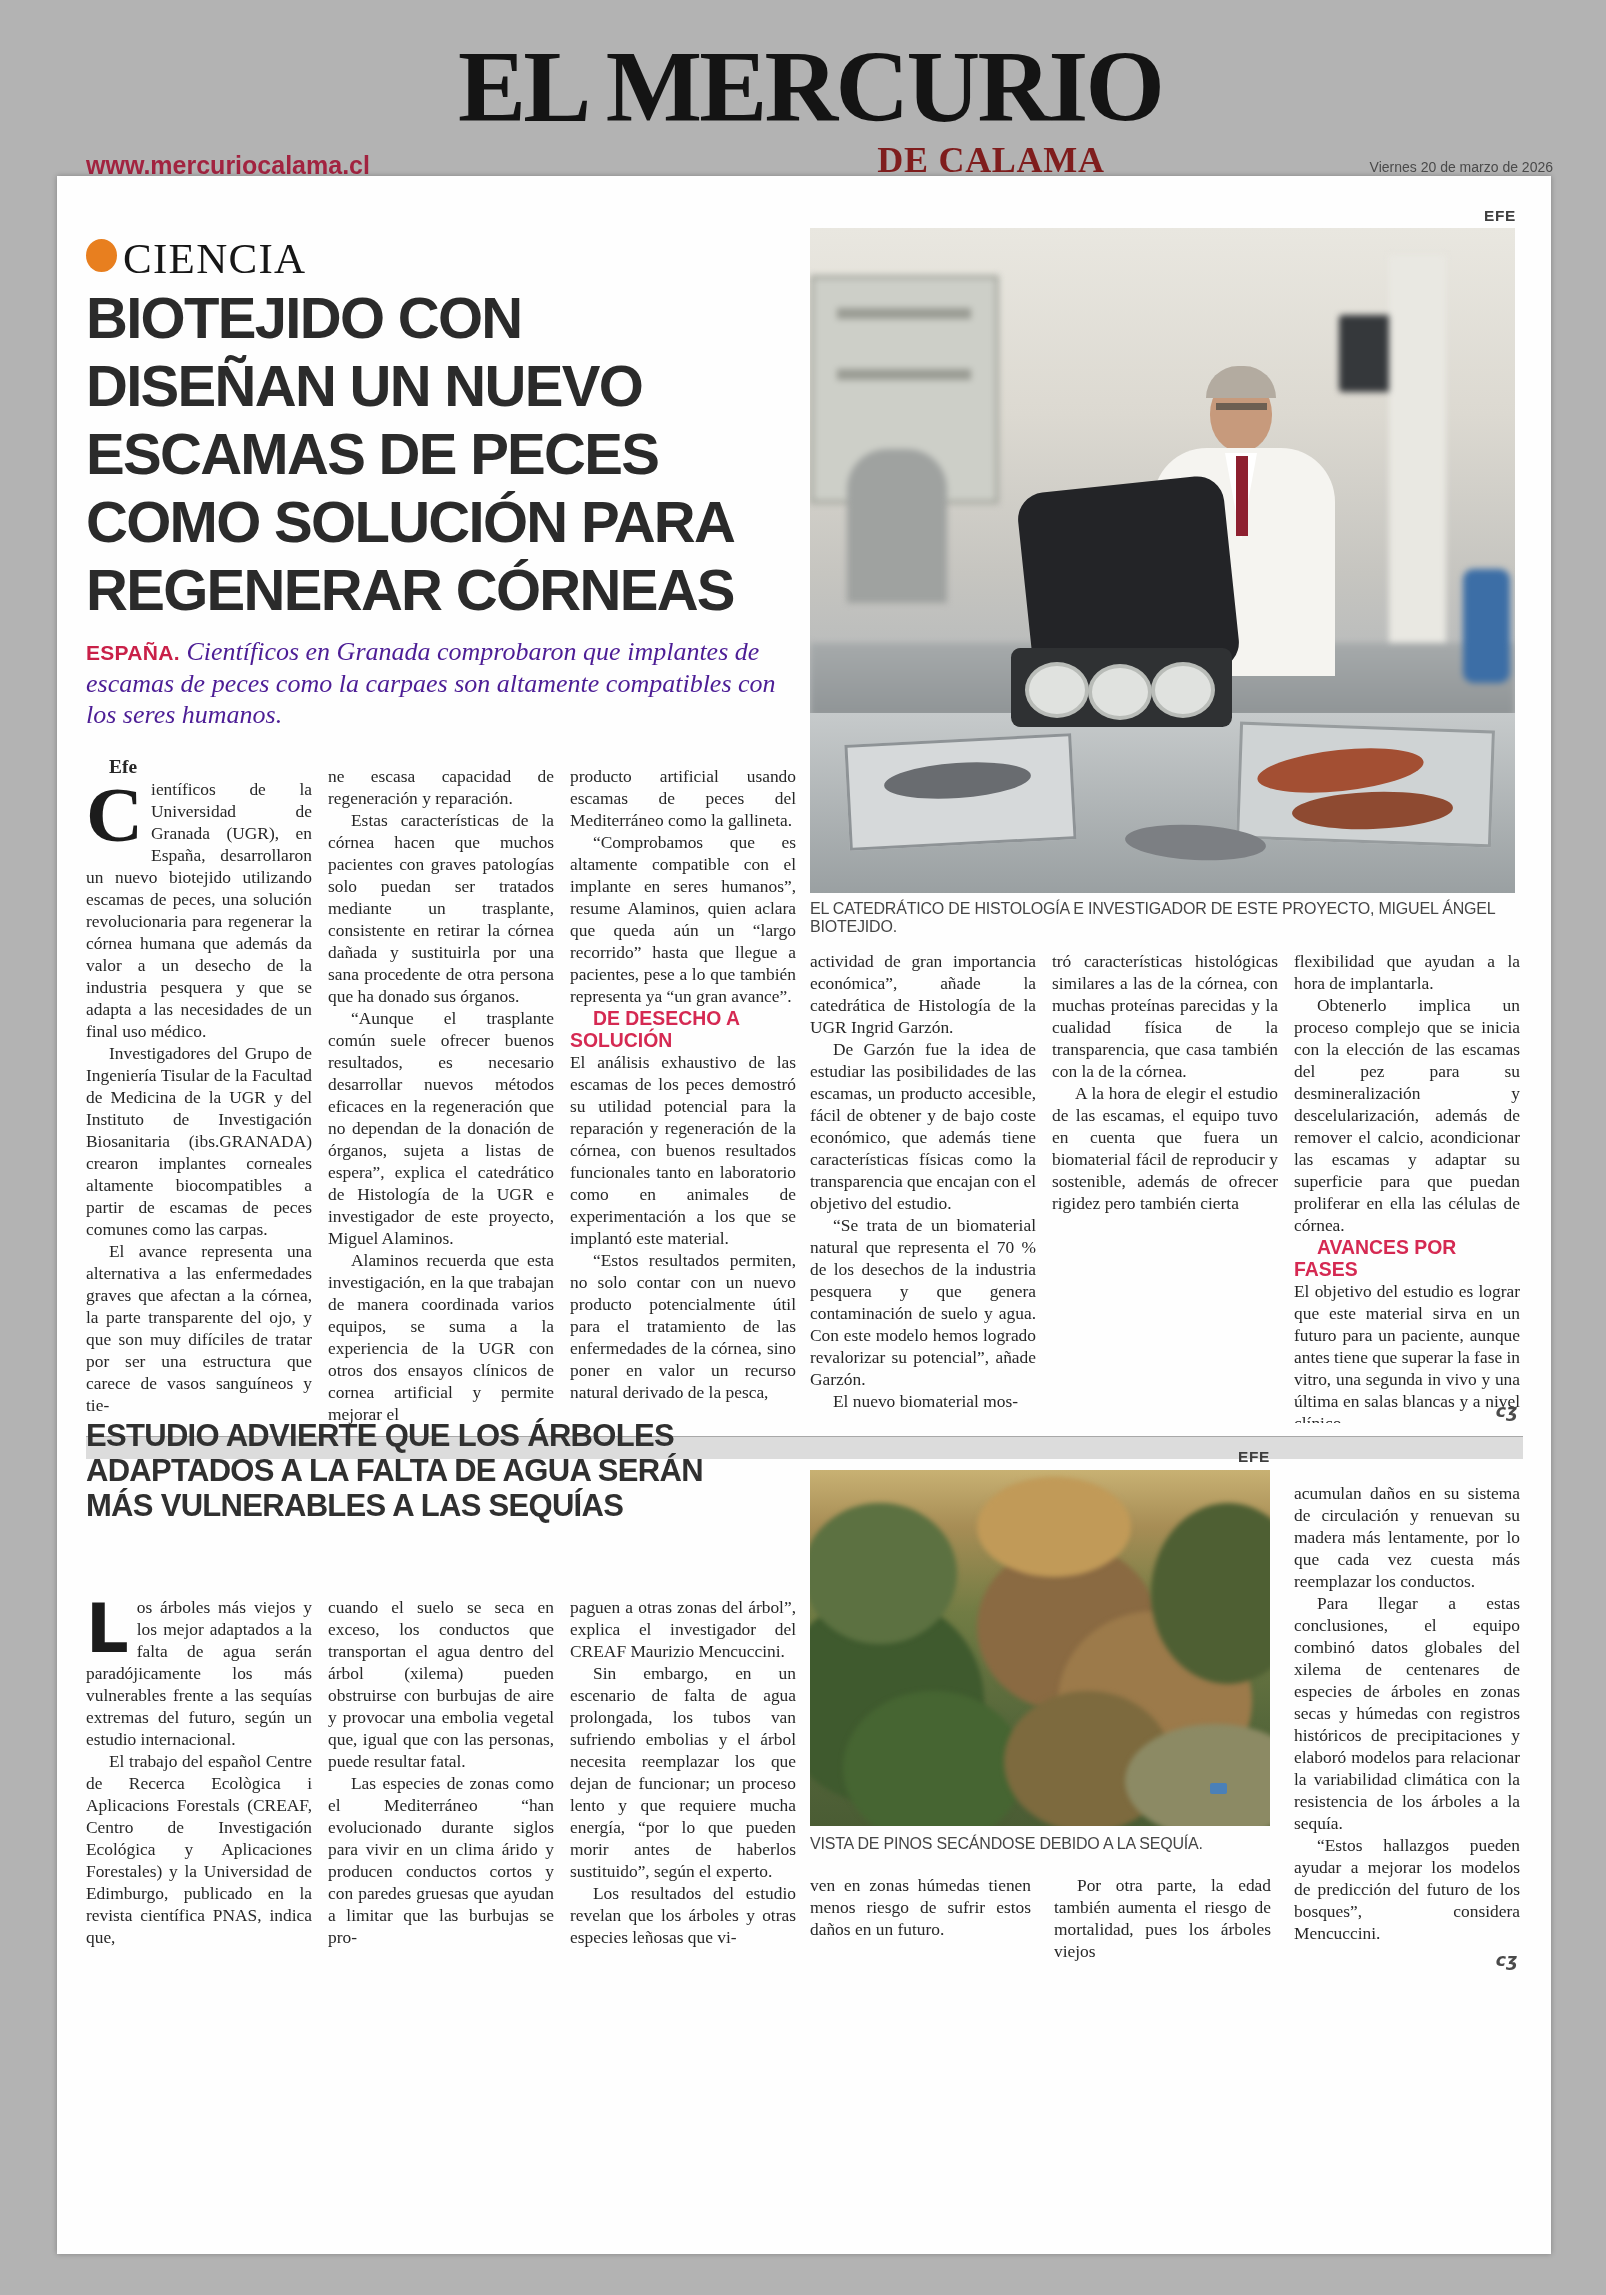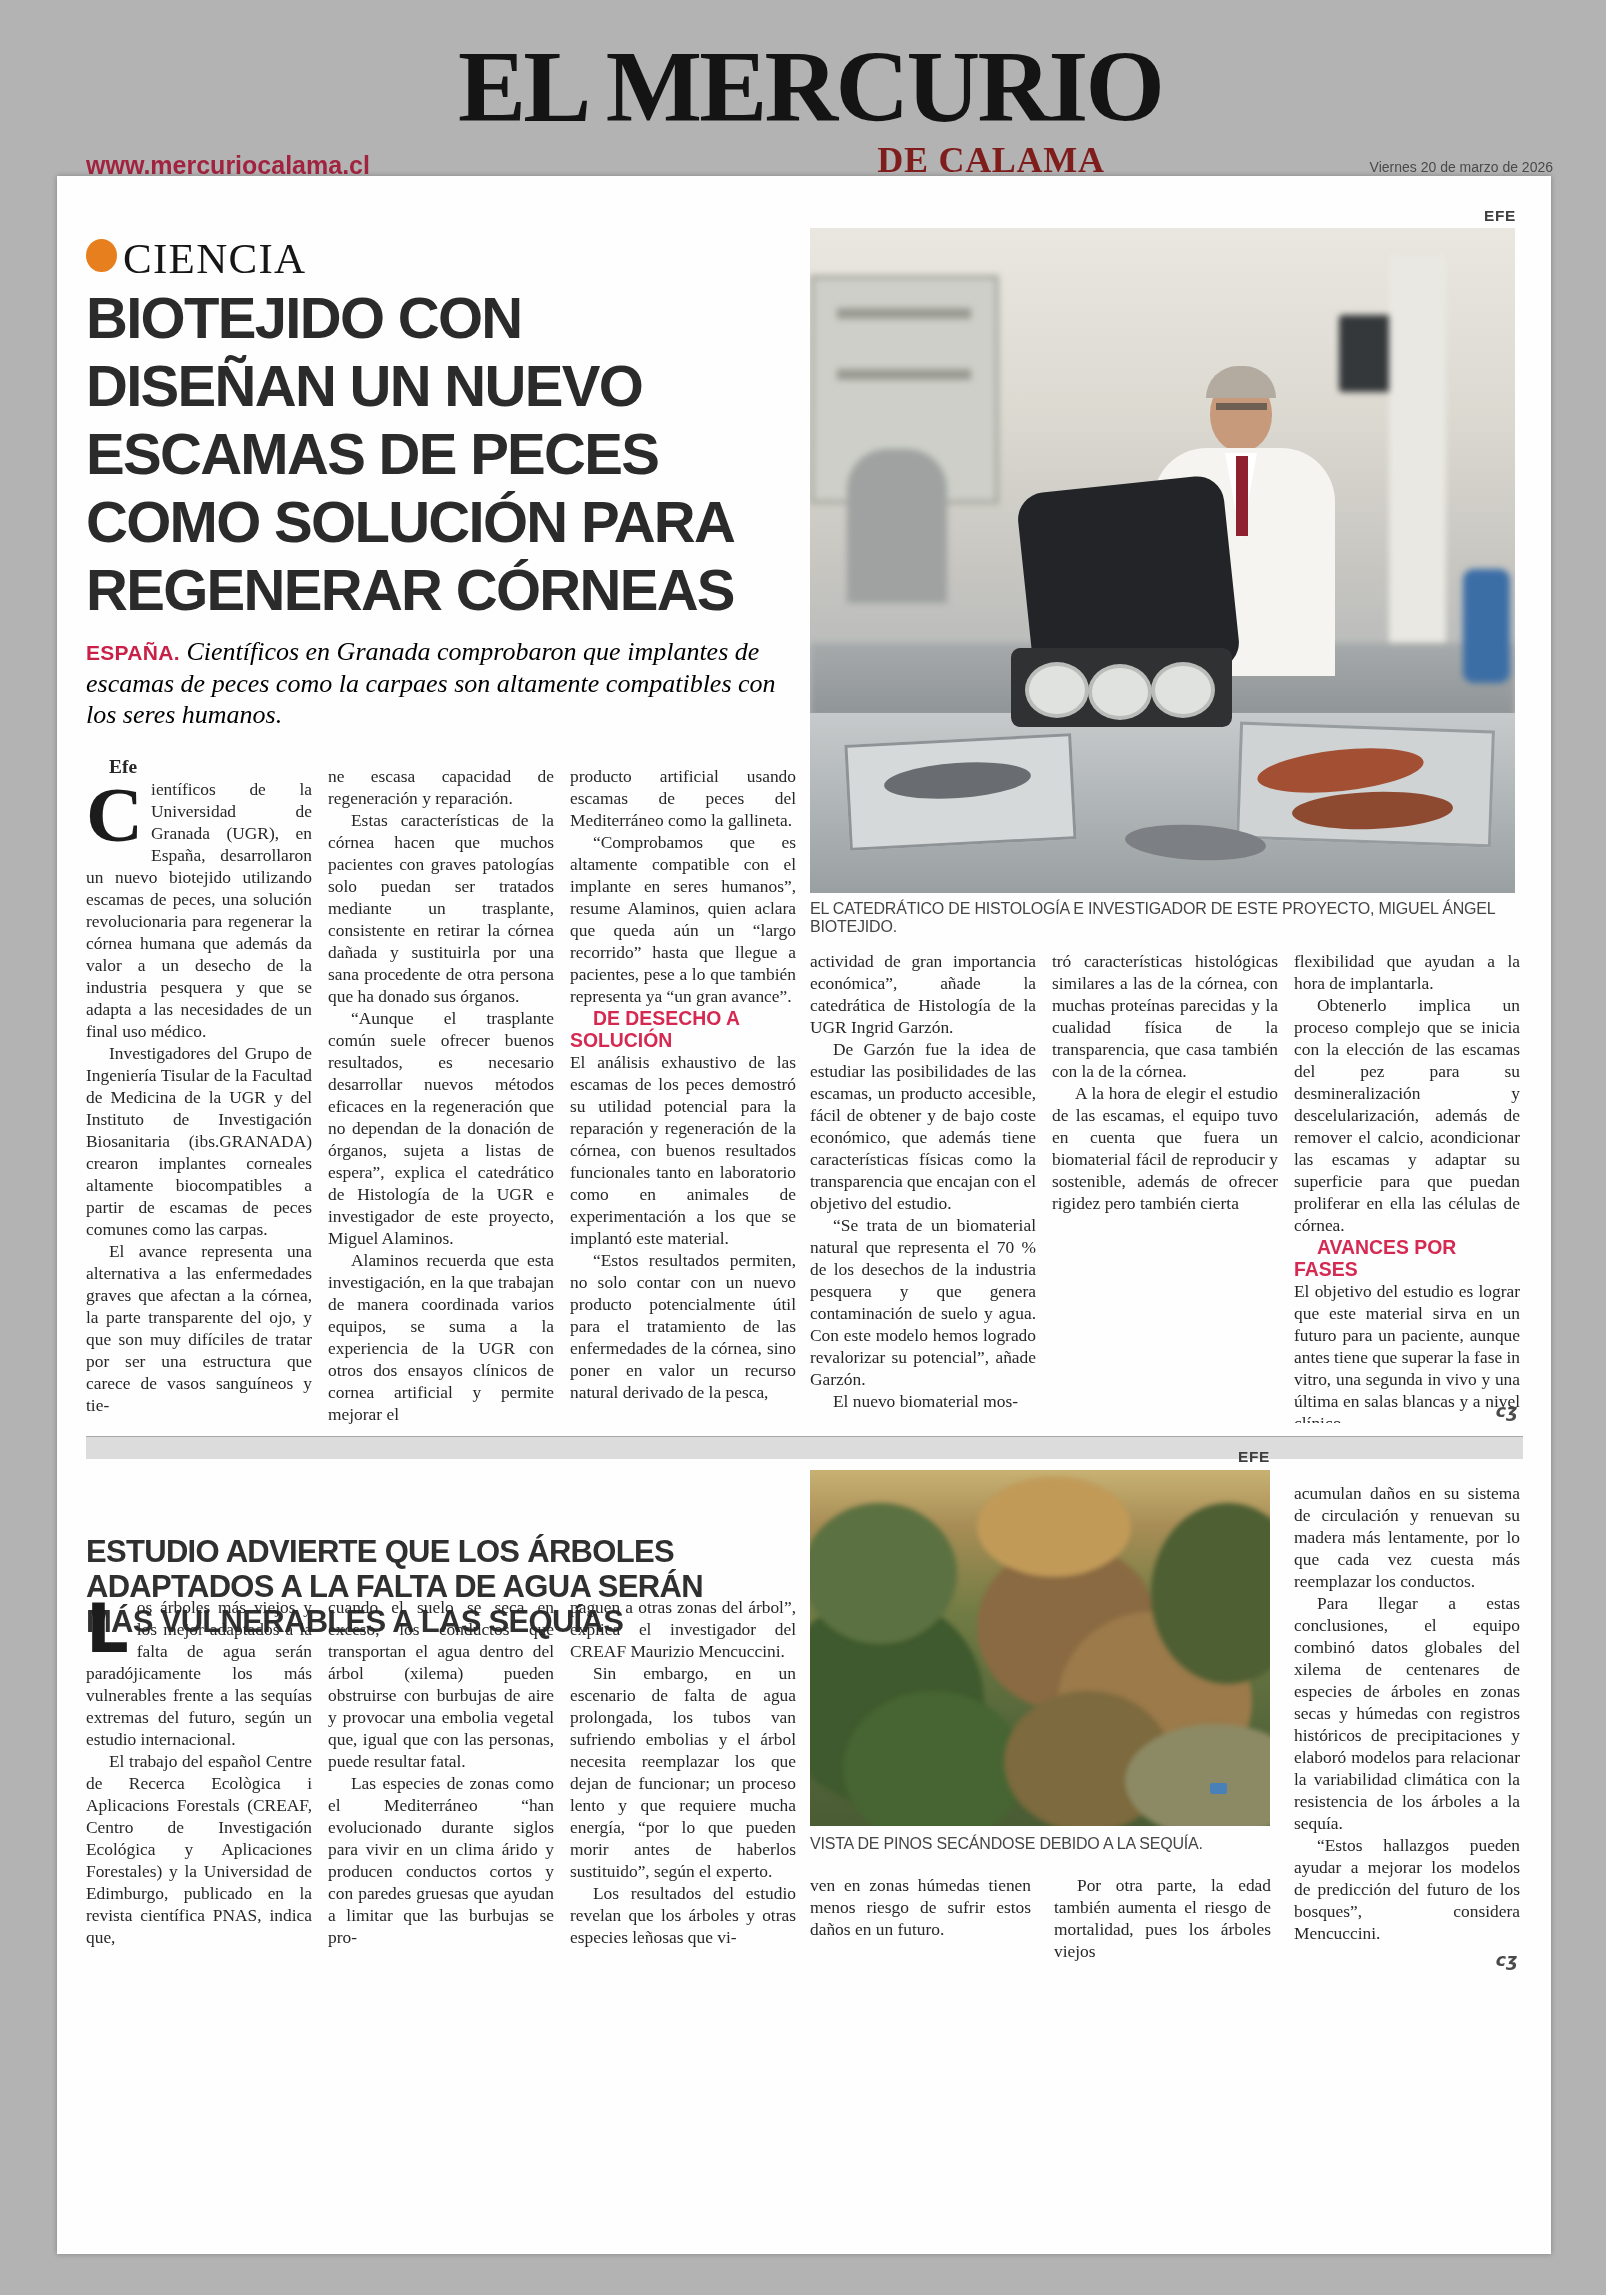--- a/index.html
+++ b/index.html
@@ -38,21 +38,21 @@
     font-size:43px;font-weight:400;letter-spacing:1.3px;color:#161616;}
 
   
   .hl1{left:29px;top:108px;width:729px;font-family:"Liberation Sans",sans-serif;
     font-weight:bold;font-size:58px;line-height:68px;letter-spacing:-1.7px;color:#2b2b2b;}
 
   
   .lead{left:29px;top:460px;width:699px;font-size:26px;line-height:31px;}
   .lead .tag{font-family:"Liberation Sans",sans-serif;font-weight:bold;
     font-size:21px;color:#c92048;letter-spacing:0.3px;}
-  .lead .ltxt{font-style:italic;color:#000000;margin-top:19px;}
+  .lead .ltxt{font-style:italic;color:#4c1d95;margin-top:19px;}
 
   
   .col{position:absolute;width:226px;font-size:17.4px;line-height:22px;
     text-align:justify;color:#272727;overflow:hidden;}
   .col p{margin:0;text-indent:23px;}
   .col p.ni{text-indent:0;}
   .byline{font-weight:bold;font-size:19.4px;margin:0 0 35px 0;text-indent:0;}
   .dropcap{float:left;font-family:"Liberation Serif",serif;font-weight:bold;
     font-size:79px;line-height:63px;padding:5.4px 8px 0 0;color:#1c1c1c;}
   .dropcap.sans{font-family:"DejaVu Sans",sans-serif;font-size:67px;line-height:56px;}
@@ -64,21 +64,21 @@
 
   
   .caption{font-family:"Liberation Sans",sans-serif;font-size:16px;color:#454545;
     letter-spacing:-0.2px;}
 
   
   .divband{left:29px;top:1260px;width:1437px;height:22px;background:#dcdcdc;
     border-top:1.3px solid #a8a8a8;}
 
   
-  .hl2{left:29px;top:1358px;width:669px;font-family:"Liberation Sans",sans-serif;
+  .hl2{left:29px;top:1242px;width:669px;font-family:"Liberation Sans",sans-serif;
     font-weight:bold;font-size:31px;line-height:35px;letter-spacing:-0.7px;color:#303030;}
 
   
   .photo1{left:753px;top:52px;width:705px;height:665px;overflow:hidden;background:#cfcdc6;}
   .p1-bg{position:absolute;inset:0;
     background:linear-gradient(180deg,#e9e7e0 0%,#dcd9d1 28%,#c6c5c0 52%,#b6b9ba 68%,#aaadaf 100%);}
   .p1-blur{position:absolute;inset:0;filter:blur(3.3px);}
   .p1-shelf{position:absolute;left:0;top:47px;width:181px;height:221px;background:#cdcfc8;
     border:4px solid #a9aba3;}
   .p1-shelf2{position:absolute;left:27px;top:80px;width:134px;height:10.7px;background:#9a9c94;}

